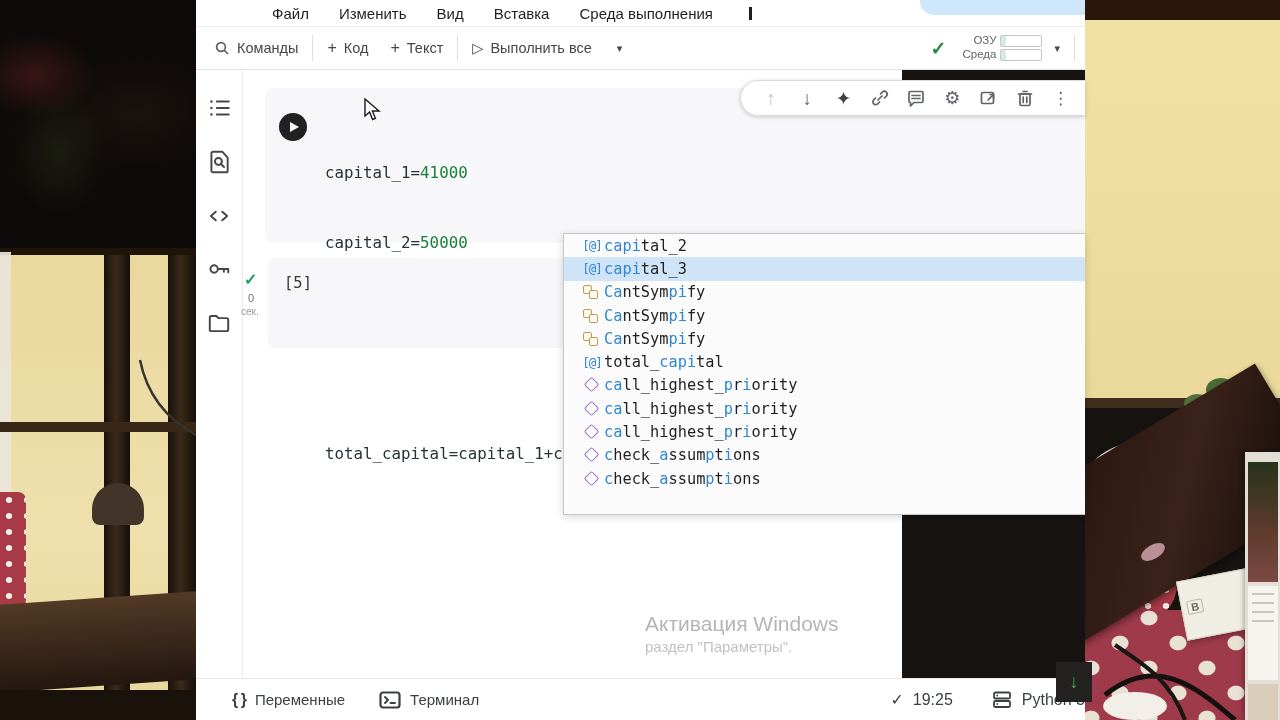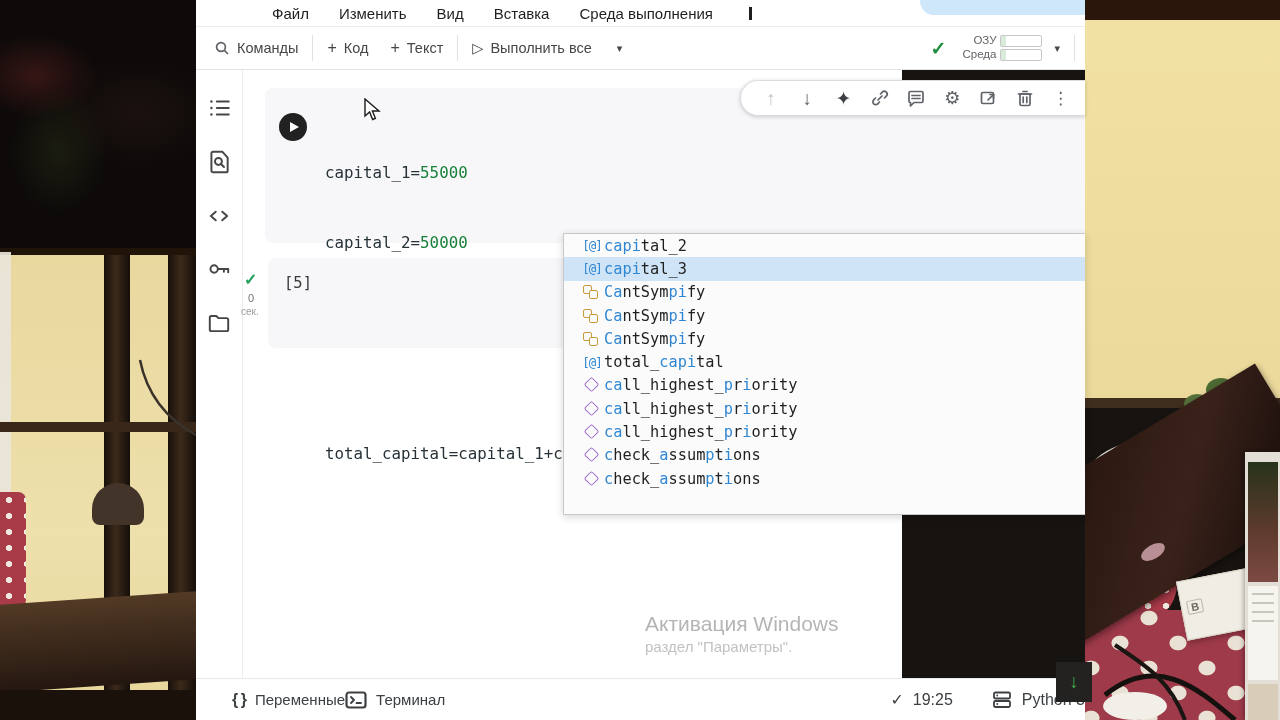--- a/index.html
+++ b/index.html
@@ -274,21 +274,21 @@
       </svg>
     </div>
   </div>
   <div class="abs" id="rail-divider"></div>
 
   <div class="abs" id="cell1"></div>
   <div class="abs" id="play-btn">
     <span class="tri"></span>
   </div>
   <div class="abs" id="code">
-    <div class="cline"><span><span>capital_1=</span><span class="num">55000</span></span></div>
+    <div class="cline"><span><span>capital_1=</span><span class="num">41000</span></span></div>
     <div class="cline"><span><span>capital_2=</span><span class="num">50000</span></span></div>
     <div class="cline"><span><span>capital_3=</span><span class="num">70000</span></span></div>
     <div class="cline"><span></span></div>
     <div class="cline"><span><span>total_capital=capital_1+capital_2+capi</span></span><span class="text-caret"></span></div>
   </div>
 
   <div class="abs" id="cell-toolbar">
     <span class="cic dim">↑</span>
     <span class="cic">↓</span>
     <span class="cic" style="color:#3c4043;">✦</span>
@@ -349,21 +349,21 @@
   <div class="abs" id="watermark">
     <div class="wm-title">Активация Windows</div>
     <div class="wm-line" style="margin-top:2px;">раздел "Параметры".</div>
   </div>
 
   <div class="abs" id="footer">
     <div class="fbtn" style="margin-left:36px;">
       <span class="braces">{ }</span>
       <span>Переменные</span>
     </div>
-    <div class="fbtn" style="">
+    <div class="fbtn" style="margin-left:34px;">
       <svg width="22" height="18" viewBox="0 0 22 18">
         <rect x="1.5" y="1.5" width="19" height="15" rx="2.5" stroke-width="2.2"></rect>
         <path d="M6 6 l3 3 -3 3" stroke-width="1.9"></path>
           <path d="M11.5 12 h4.5" stroke-width="1.9"></path>
       </svg>
       <span>Терминал</span>
     </div>
     <div style="flex:1;"></div>
     <div class="fbtn">
       <span style="font-size:16px;">✓</span>

